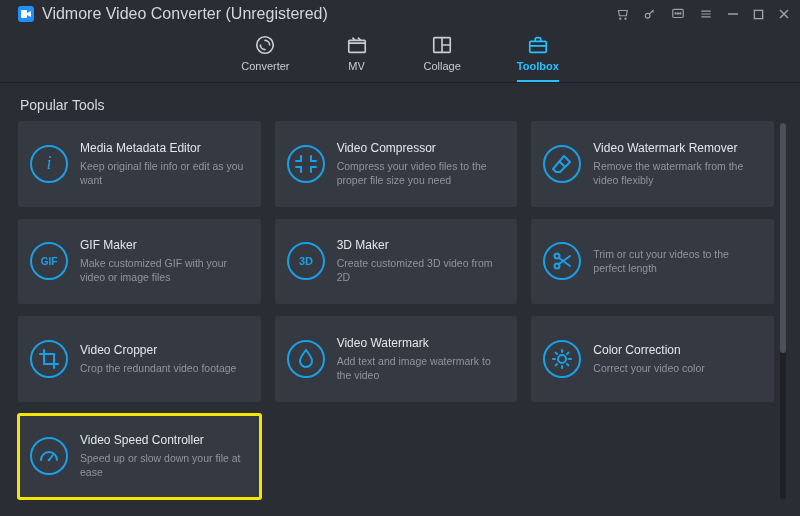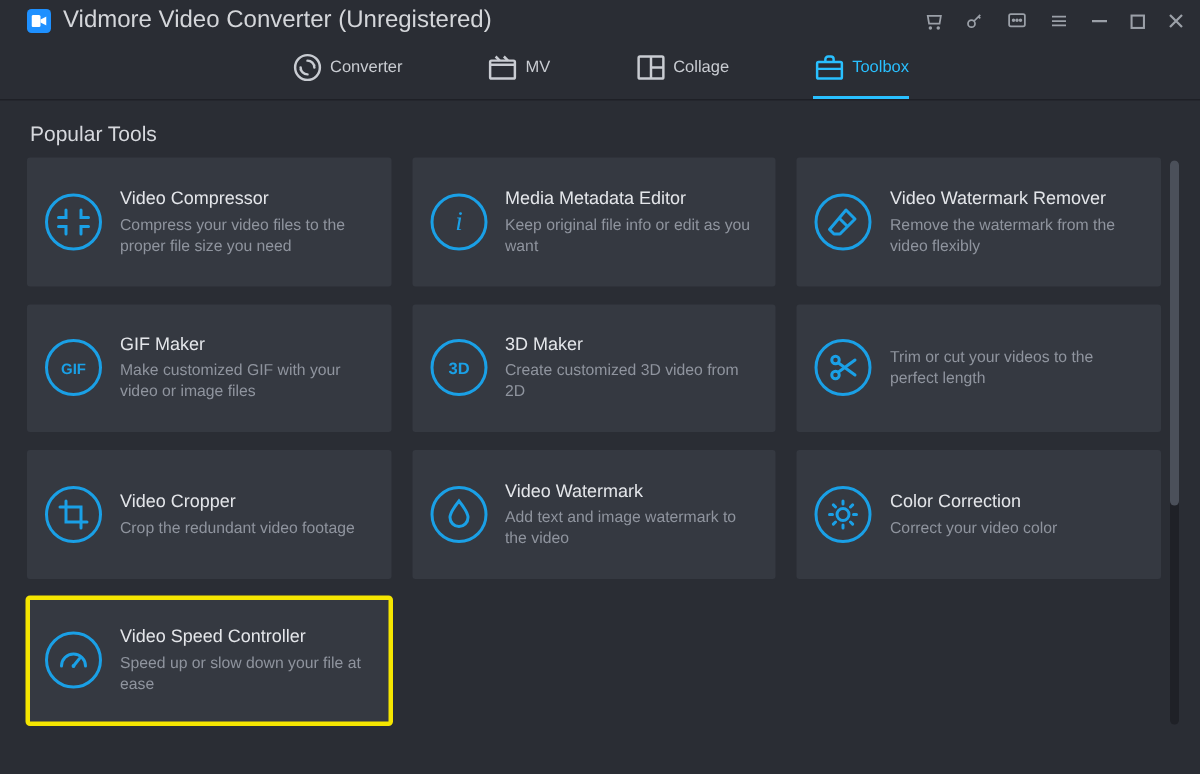--- a/index.html
+++ b/index.html
@@ -29,26 +29,26 @@
 .titlebar .win-controls { display: flex; gap: 14px; align-items: center; }
 .titlebar .win-controls span { color: #9ba0a8; cursor: pointer; font-size: 14px; line-height: 1; }
 .tabs {
   display: flex;
   justify-content: center;
   gap: 56px;
   padding: 6px 0 0 0;
   border-bottom: 1px solid #1e2026;
 }
 .tab {
-  display: flex; flex-direction: row; align-items: center;
+  display: flex; flex-direction: column; align-items: center;
   gap: 4px; padding-bottom: 8px;
   cursor: pointer; color: #c9ccd2; font-size: 11px;
   border-bottom: 2px solid transparent;
 }
-.tab.active { color: #29c0ff; border-bottom-color: #29c0ff; }
+.tab.active { color: #29c0ff; border-bottom-color: #29c0ff; font-weight: bold; }
 .tab .tab-icon { width: 22px; height: 22px; display: flex; align-items: center; justify-content: center; }
 .section-title {
   padding: 14px 20px 8px 20px;
   font-size: 14px; color: #d6d8dd;
 }
 .grid-wrap {
   padding: 0 14px 0 18px;
   display: flex;
   gap: 6px;
 }
@@ -189,37 +189,37 @@
   </div>
 </div>
 
 <div class="section-title">Popular Tools</div>
 
 <div class="grid-wrap">
 <div class="grid" id="tools-grid">
       <div class="card">
         <div class="icon-ring">
           <svg width="24" height="24" viewBox="0 0 24 24">
+            <use href="#info-icon"></use>
+          </svg>
+        </div>
+        <div class="text">
+          <div class="t-title">Media Metadata Editor</div>
+          <div class="t-desc">Keep original file info or edit as you want</div>
+        </div>
+      </div>
+      <div class="card">
+        <div class="icon-ring">
+          <svg width="24" height="24" viewBox="0 0 24 24">
             <use href="#compress-icon"></use>
           </svg>
         </div>
         <div class="text">
           <div class="t-title">Video Compressor</div>
           <div class="t-desc">Compress your video files to the proper file size you need</div>
-        </div>
-      </div>
-      <div class="card">
-        <div class="icon-ring">
-          <svg width="24" height="24" viewBox="0 0 24 24">
-            <use href="#info-icon"></use>
-          </svg>
-        </div>
-        <div class="text">
-          <div class="t-title">Media Metadata Editor</div>
-          <div class="t-desc">Keep original file info or edit as you want</div>
         </div>
       </div>
       <div class="card">
         <div class="icon-ring">
           <svg width="24" height="24" viewBox="0 0 24 24">
             <use href="#erase-icon"></use>
           </svg>
         </div>
         <div class="text">
           <div class="t-title">Video Watermark Remover</div>

